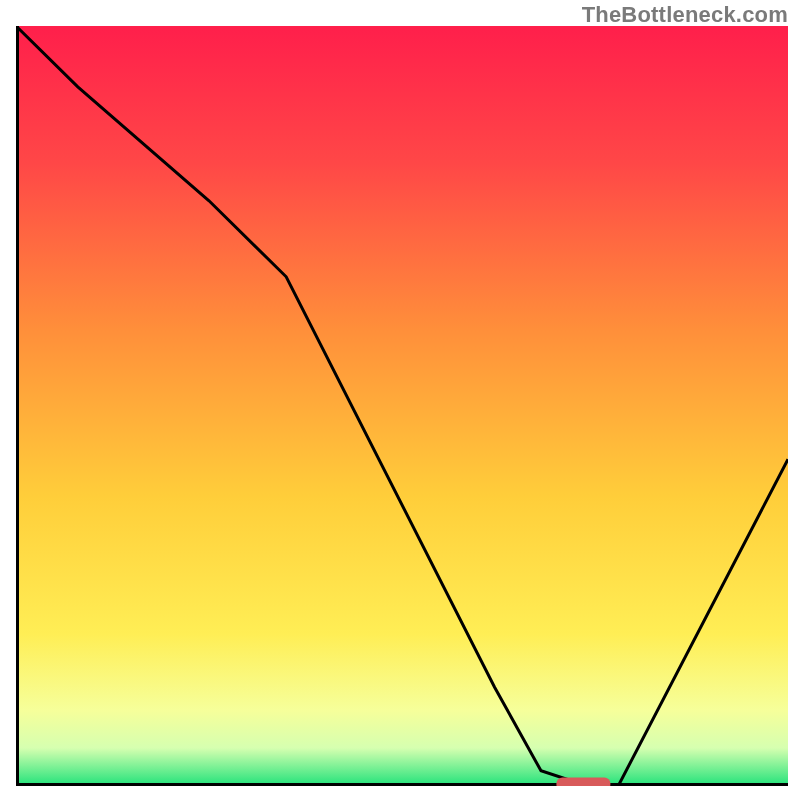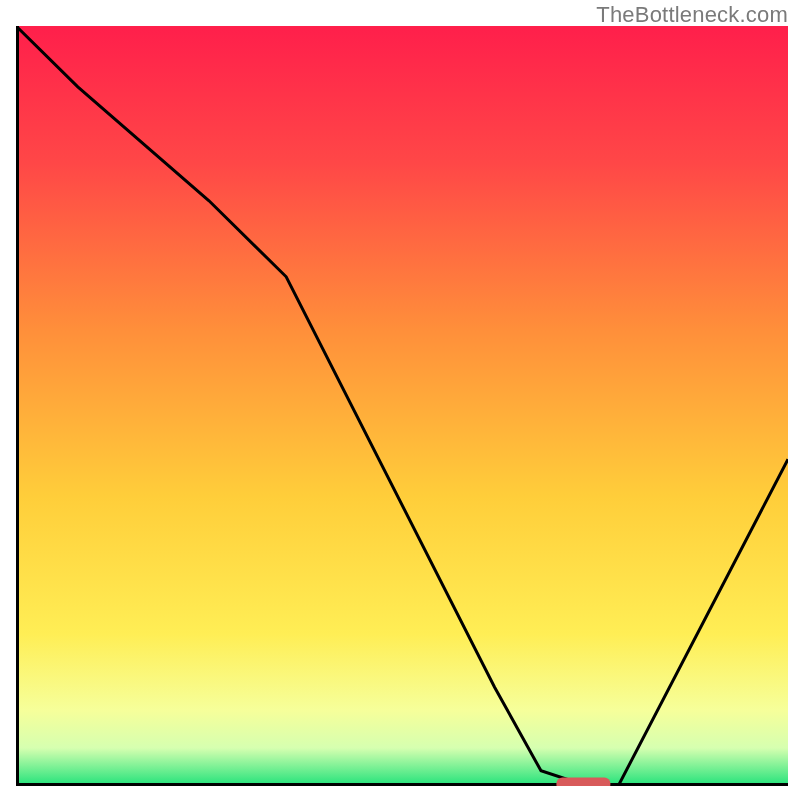--- a/index.html
+++ b/index.html
@@ -14,21 +14,21 @@
   .frame {
     position: relative;
     width: 800px;
     height: 800px;
   }
   .watermark {
     position: absolute;
     top: 2px;
     right: 12px;
     font-size: 22px;
-    font-weight: 400;
+    font-weight: 700;
     color: #7a7a7a;
     letter-spacing: 0.2px;
     z-index: 10;
   }
   .plot-area {
     position: absolute;
     left: 16px;
     top: 26px;
     width: 772px;
     height: 760px;

